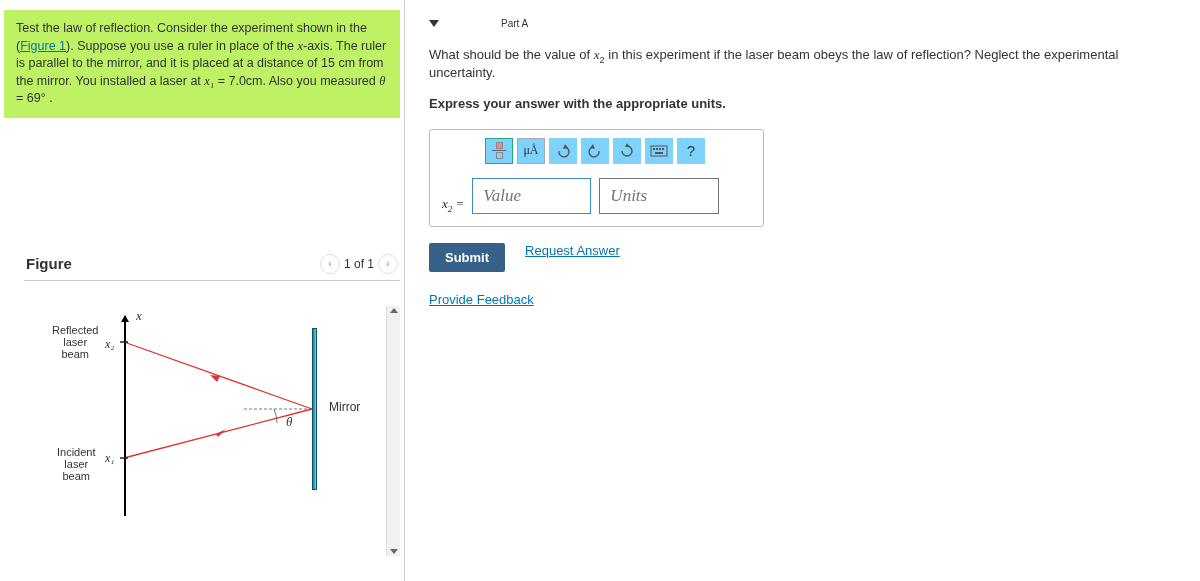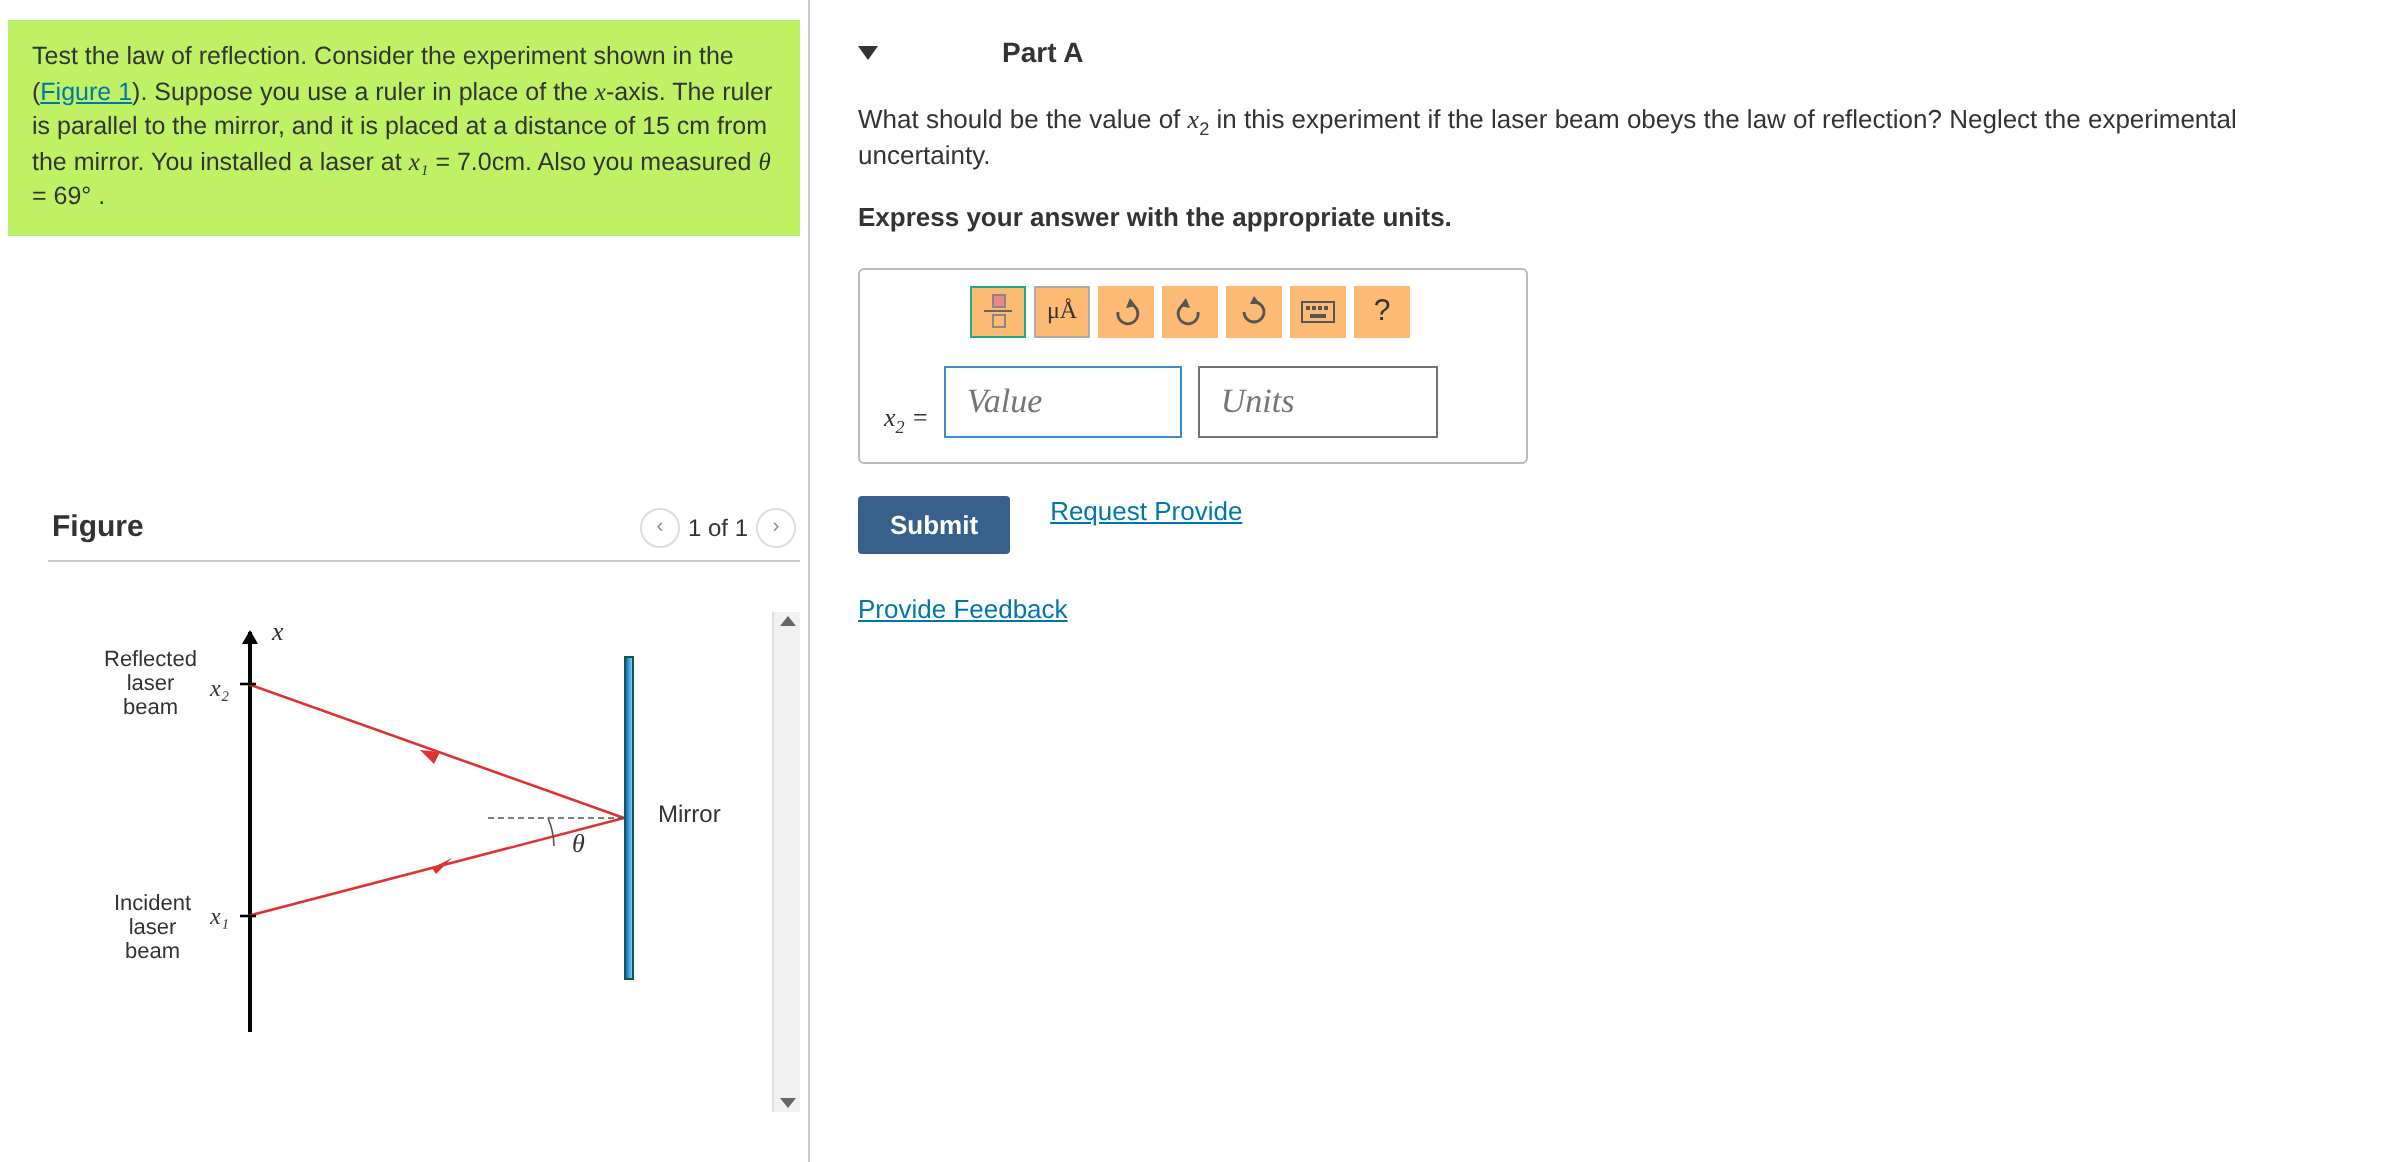--- a/index.html
+++ b/index.html
@@ -30,28 +30,28 @@
     .mirror-bar { position: absolute; left: 268px; top: 22px; width: 5px; height: 162px; background: linear-gradient(90deg,#1a6ba8 0%,#3ea1e0 50%,#7fc9f0 100%); border:0.5px solid #155; }
     .mirror-label { position: absolute; left: 285px; top: 94px; font-size: 12px; }
     .theta-label { position: absolute; left: 242px; top: 108px; font-style: italic; font-family: 'Times New Roman', serif; font-size: 13px; }
     .x1-label { position: absolute; left: 61px; top: 145px; font-style: italic; font-family: 'Times New Roman', serif; font-size: 12px; }
     .x2-label { position: absolute; left: 61px; top: 31px; font-style: italic; font-family: 'Times New Roman', serif; font-size: 12px; }
     .reflected-label { position:absolute; left: 8px; top: 18px; font-size: 11px; text-align: center; line-height: 1.1; }
     .incident-label { position:absolute; left: 13px; top: 140px; font-size: 11px; text-align:center; line-height: 1.1; }
     
     .part-header { display: flex; align-items: center; gap: 14px; padding: 6px 0 18px; }
     .caret-down { width:0; height:0; border-left:5px solid transparent; border-right:5px solid transparent; border-top:7px solid #333; }
-    .part-title { font-weight: bold; font-size: 14px; padding-left: 48px; }
+    .part-title { font-weight: normal; font-size: 10px; padding-left: 48px; }
     
     .question-text { font-size: 13px; margin-bottom: 16px; }
     .instruction { font-weight: bold; font-size: 13px; margin-bottom: 18px; }
     
     .answer-area { border: 1px solid #bbb; border-radius: 3px; width: 335px; padding: 0; }
     .toolbar { display: flex; align-items: center; gap: 4px; padding: 8px 10px 6px 55px; }
-    .tool-btn { width: 28px; height: 26px; border: 1px solid #aaa; background:#fdba74; display: flex; align-items:center; justify-content:center; font-size: 12px; cursor:pointer; }
+    .tool-btn { width: 28px; height: 26px; border: 1px solid #aaa; background:#7dd3fc; display: flex; align-items:center; justify-content:center; font-size: 12px; cursor:pointer; }
     .tool-btn.selected { border:1.5px solid #2a7; }
     .tool-btn.nobord { border: none; }
     .tool-icon-frac { display:flex; flex-direction:column; align-items:center; gap:1px;}
     .tool-icon-frac .sq { width:7px; height:7px; border:1px solid #888;}
     .tool-icon-frac .sq.top { background:#e88;}
     .tool-icon-frac .bar { width:14px; height:1px; background:#666;}
     .input-row { display:flex; align-items:flex-end; gap:8px; padding: 8px 12px 12px; }
     .eq-label { font-style: italic; font-family: 'Times New Roman', serif; font-size: 13px; }
     .value-input, .units-input { height: 36px; border: 1px solid #737373; font-family: 'Times New Roman', serif; font-style: italic; font-size: 17px; padding: 0 10px; color: #aaa; background:#fff; }
     .value-input { width: 119px; border:1.5px solid #3a8ccc;}
@@ -168,18 +168,18 @@
       </div>
       <div class="input-row">
         <span class="eq-label"><span class="var-i">x</span><span class="sub">2</span> =</span>
         <input class="value-input" placeholder="Value" style="">
         <input class="units-input" placeholder="Units" style="">
       </div>
     </div>
     
     <div class="submit-row">
       <button class="submit-btn">Submit</button>
-      <a class="request-link">Request Provide</a>
+      <a class="request-link">Request Answer</a>
     </div>
     
     <a class="feedback-link">Provide Feedback</a>
   </div>
 </div>
 
 </body></html>

